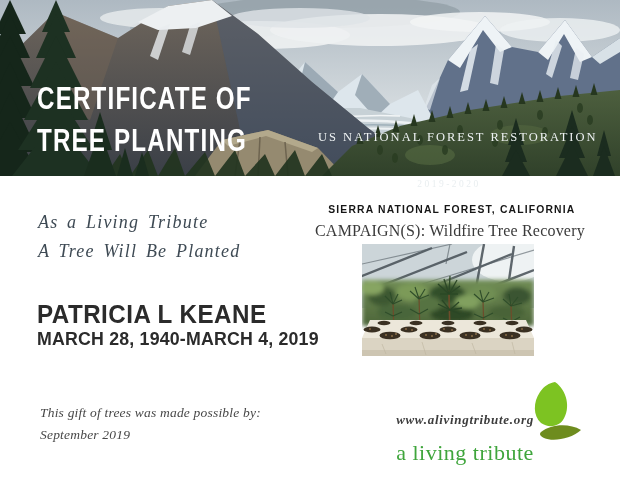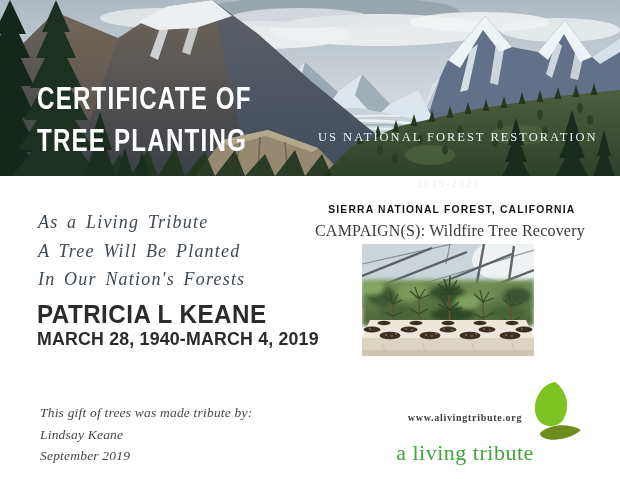--- a/index.html
+++ b/index.html
@@ -32,21 +32,21 @@
             color:#161616;font-family:"Liberation Sans", sans-serif;font-weight:700;
             font-size:11.5px;letter-spacing:1.3px;white-space:nowrap;
             transform:scaleX(0.9);transform-origin:center top;}
   .campaign{position:absolute;left:315px;top:222px;width:265px;text-align:left;
             color:#3a3a3a;font-size:16px;letter-spacing:0.2px;white-space:nowrap;}
   .photo{position:absolute;left:362px;top:244px;width:172px;height:112px;}
   
   .gift{position:absolute;left:40px;top:402px;font-style:italic;font-size:13.5px;
         line-height:21.5px;color:#474747;letter-spacing:0.2px;}
   .website{position:absolute;left:390px;top:412px;width:150px;text-align:center;
-           font-weight:700;font-size:10px;letter-spacing:0.7px;
+           font-weight:700;font-style:italic;font-size:13px;letter-spacing:0.7px;
            color:#3d3d3d;white-space:nowrap;}
   .brand{position:absolute;left:390px;top:422px;width:150px;text-align:center;
          font-size:22px;letter-spacing:0.5px;color:#3fa53c;white-space:nowrap;margin-top:18px;}
   .leaf-logo{position:absolute;left:527px;top:380px;width:62px;height:66px;}
 </style>
 </head>
 <body>
 
 <div class="page">
 
@@ -204,21 +204,20 @@
       <div>CERTIFICATE OF</div>
       <div>TREE PLANTING</div>
     </div>
     <div class="program">US NATIONAL FOREST RESTORATION</div>
     <div class="years">2019-2020</div>
   </div>
 
   <div class="tribute">
     <div>As a Living Tribute</div>
     <div>A Tree Will Be Planted</div>
-    <div>In Our Nation's Forests</div>
   </div>
   <div class="honoree-name">PATRICIA L KEANE</div>
   <div class="honoree-dates">MARCH 28, 1940-MARCH 4, 2019</div>
 
   <div class="location">SIERRA NATIONAL FOREST, CALIFORNIA</div>
   <div class="campaign">CAMPAIGN(S): Wildfire Tree Recovery</div>
 
   <div class="photo">
     <svg width="172" height="112" viewBox="0 0 172 112">
       <defs>
@@ -356,22 +355,21 @@
             <circle cx="122" cy="85" r="0.9"></circle>
             <circle cx="128" cy="86" r="0.9"></circle>
           <circle cx="8" cy="85" r="0.9"></circle>
             <circle cx="160" cy="85" r="0.9"></circle>
         </g>
       </g>
     </svg>
   </div>
 
   <div class="gift">
-    <div>This gift of trees was made tribute by:</div>
-    <div>Lindsay Keane</div>
+    <div>This gift of trees was made possible by:</div>
     <div>September 2019</div>
   </div>
 
   <div class="website">www.alivingtribute.org</div>
   <div class="brand">a living tribute</div>
 
   <svg class="leaf-logo" viewBox="0 0 62 66">
     <path d="M28,2 C40,10 44,28 36,40 C31,47 21,48 14,43 C6,36 6,22 13,12 C17,6 22,3 28,2 Z" fill="#7dc322"></path>
     <path d="M14,52 C24,44 42,43 54,50 C44,59 26,62 17,58 C13,56 12,54 14,52 Z" fill="#6e8c1e"></path>
   </svg>

